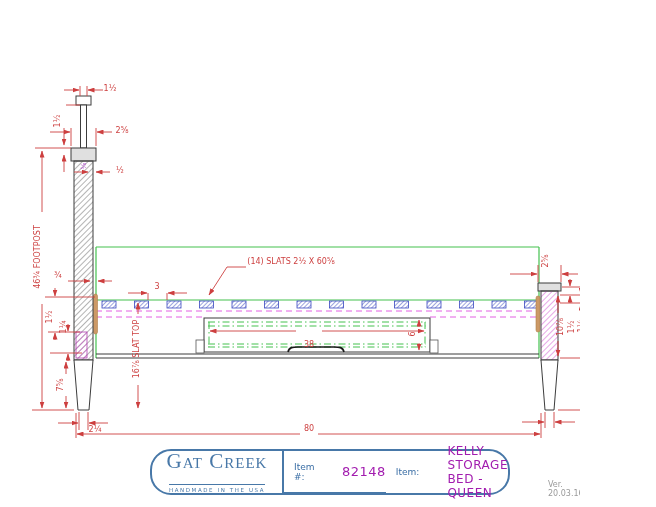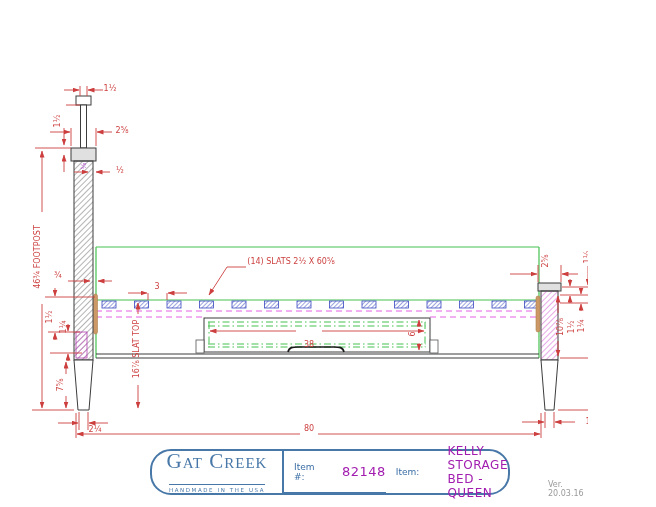--- a/index.html
+++ b/index.html
@@ -1,17 +1,17 @@
 <!DOCTYPE html>
 <html><head>
 <meta charset="utf-8">
 <style>
   html,body{margin:0;padding:0;background:#fff;}
   #page{position:relative;width:580px;height:507px;background:#ffffff;overflow:hidden;
-        font-family:"DejaVu Sans",sans-serif;padding-left:8px;}
+        font-family:"DejaVu Sans",sans-serif;}
   svg{position:absolute;left:0;top:0;}
   .lab{position:absolute;font:8px "DejaVu Sans",sans-serif;color:#cd3f3f;white-space:nowrap;
        transform:translate(-50%,-50%);line-height:1;}
   .vlab{transform:translate(-50%,-50%) rotate(-90deg);}
   .purple{color:#b24fd0;font-size:7px;}
   
   .tblock{position:absolute;left:150px;top:449px;width:356px;height:42px;
           border:2px solid #4878a8;border-radius:21px;display:flex;background:#fff;}
   .tb-left{width:130px;border-right:2px solid #4878a8;display:flex;flex-direction:column;
            align-items:center;justify-content:space-between;}

